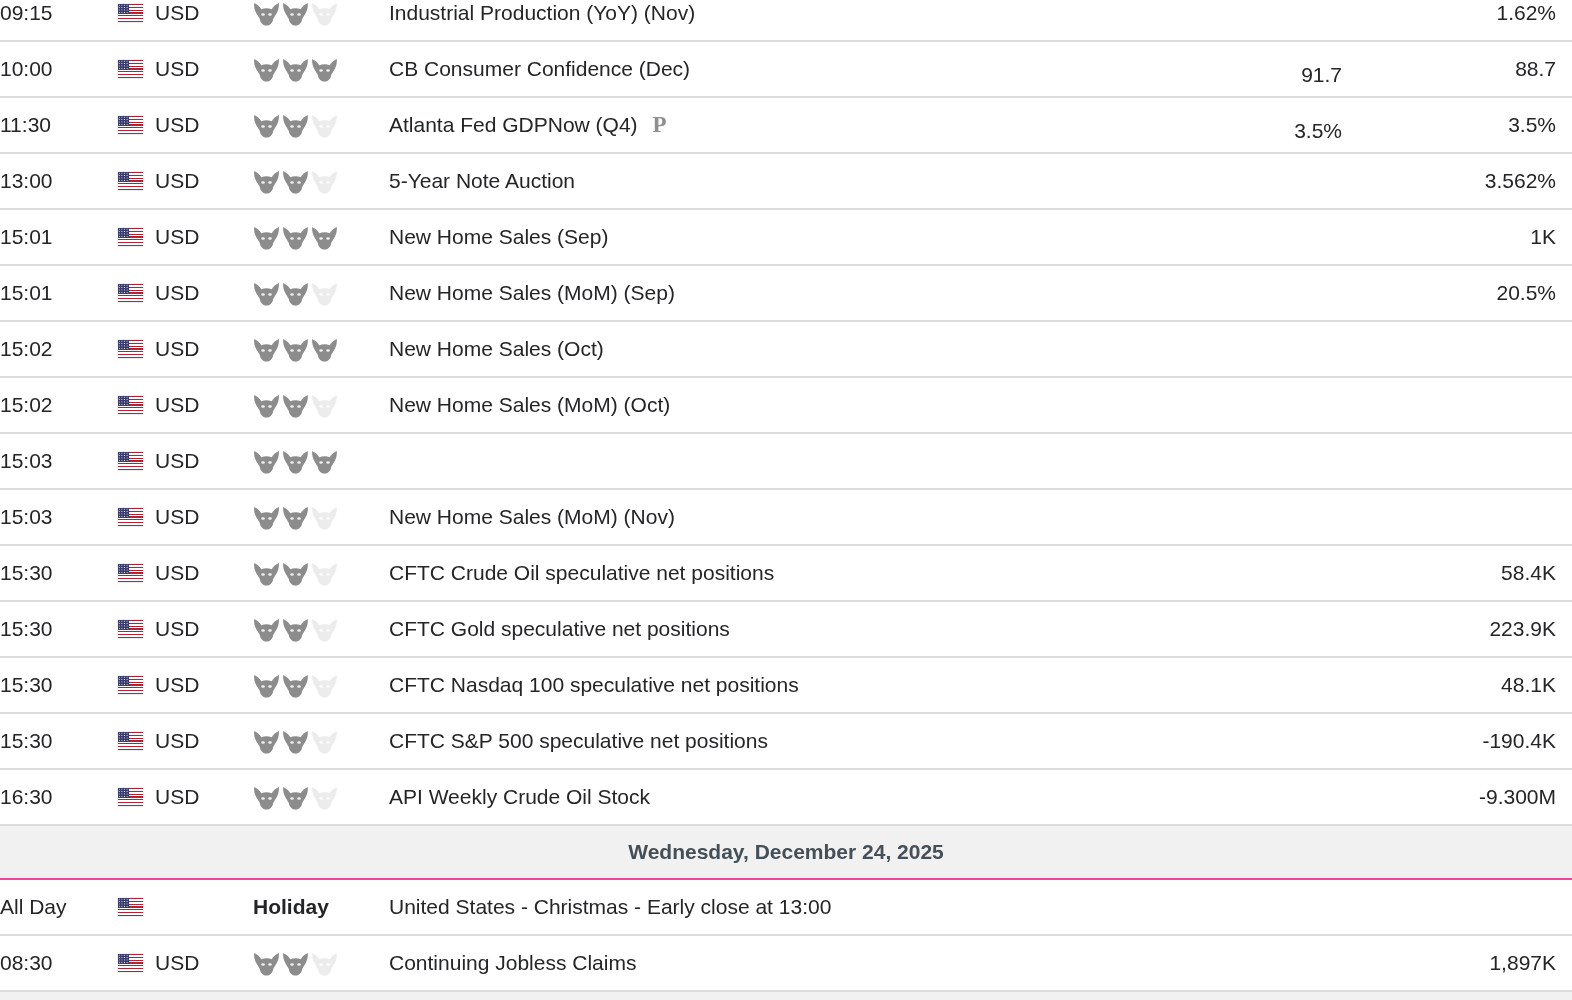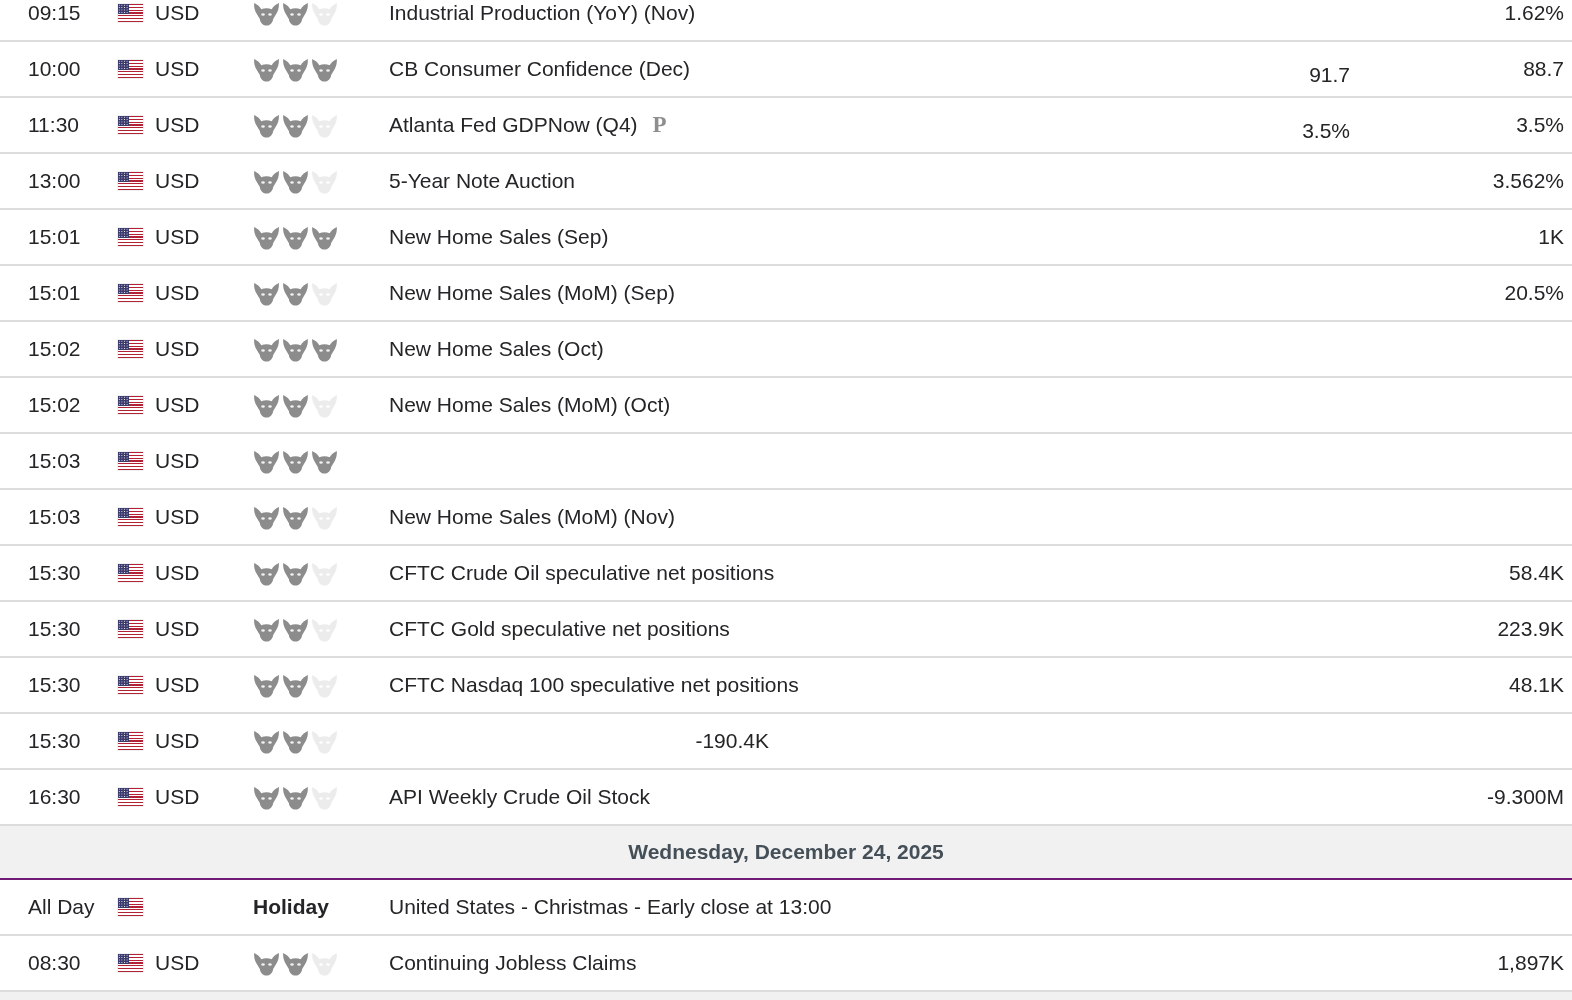--- a/index.html
+++ b/index.html
@@ -15,21 +15,21 @@
     display: flex;
     align-items: center;
     height: 56px;
     box-sizing: border-box;
     border-bottom: 2px solid #dcdcdc;
     font-size: 21px;
     background: #ffffff;
   }
   .cell-time {
     width: 118px;
-    padding-left: 28px;
+    padding-left: 0;
     box-sizing: border-box;
     flex: none;
     white-space: nowrap;
   }
   .cell-flag { width: 37px; flex: none; display: flex; align-items: center; }
   .flag-us {
     width: 25px; height: 18px;
     position: relative;
     background: repeating-linear-gradient(to bottom, #b22234 0 1.39px, #ffffff 1.39px 2.77px);
     box-shadow: 0 0 0 0.5px rgba(0,0,0,0.12);
@@ -64,28 +64,28 @@
   }
   .cell-forecast {
     width: 166px; flex: none;
     padding-right: 24px;
     text-align: right;
     white-space: nowrap;
     margin-top: 11px;
   }
   .cell-previous {
     width: 190px; flex: none;
-    padding-right: 8px;
+    padding-right: 16px;
     text-align: right;
     white-space: nowrap;
   }
   .date-band {
     height: 54px;
     box-sizing: border-box;
-    border-bottom: 2px solid #701a75;
+    border-bottom: 2px solid #ec4899;
     display: flex;
     align-items: center;
     justify-content: center;
     font-size: 21px;
     font-weight: 700;
   }
   .date-band-partial {
     height: 20px;
   }
   .bull { display: block; }
@@ -569,20 +569,23 @@
           </svg>
         </span>
         <span>
           <svg viewBox="0 0 32 30" width="27" height="25" class="bull">
             <path d="M16 29.5 C11.8 29.5 8.6 26.2 8 21.5 L4.2 15.2 C2 11.8 0.8 7.6 1.2 2.5 C4.8 4.2 7.8 6.6 9.8 9.8 C11.7 9.1 13.8 8.7 16 8.7 C18.2 8.7 20.3 9.1 22.2 9.8 C24.2 6.6 27.2 4.2 30.8 2.5 C31.2 7.6 30 11.8 27.8 15.2 L24 21.5 C23.4 26.2 20.2 29.5 16 29.5 Z" fill="#ececec"></path>
             <ellipse cx="11.8" cy="16.2" rx="2.1" ry="1.5" fill="#ffffff"></ellipse>
             <ellipse cx="20.2" cy="16.2" rx="2.1" ry="1.5" fill="#ffffff"></ellipse>
           </svg>
         </span>
       </div>
+      <div class="cell-event">
+        <span>CFTC S&amp;P 500 speculative net positions</span>
+      </div>
       <div class="cell-forecast"></div>
       <div class="cell-previous">-190.4K</div>
     </div>
     <div class="row">
       <div class="cell-time">16:30</div>
       <div class="cell-flag">
         <span class="flag-us"></span>
       </div>
       <div class="cell-cur">USD</div>
       <div class="cell-imp">

